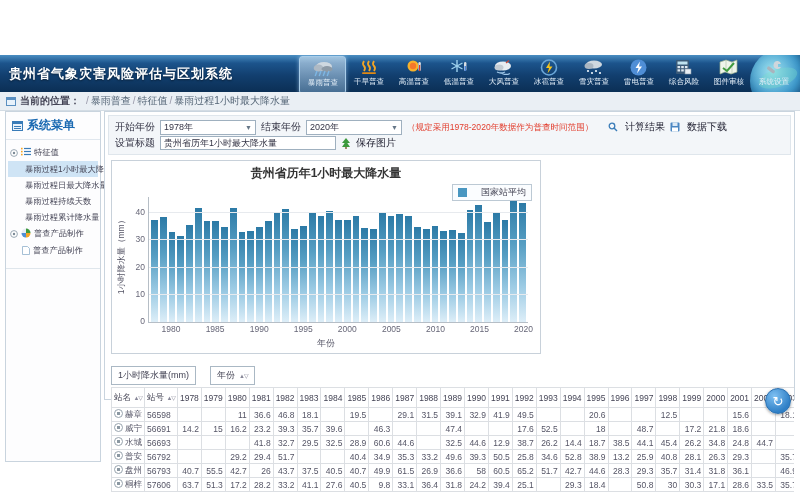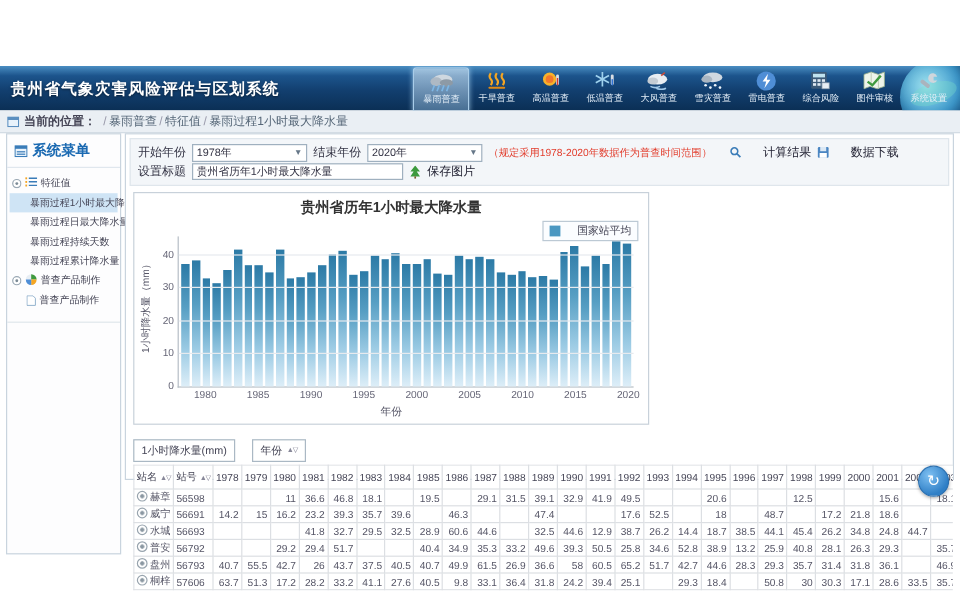--- a/index.html
+++ b/index.html
@@ -49,21 +49,21 @@
   
   .main{position:absolute;left:104px;top:111px;width:691px;height:289px;background:#fff;
     border:1px solid #c9d4de;box-sizing:border-box;}
   .filters{margin:3px;background:#f3f6f9;border:1px solid #dfe6ec;padding:3px 6px;font-size:10px;color:#334;}
   .f-row{display:flex;align-items:center;height:16px;gap:5px;}
   .f-label{white-space:nowrap;}
   .dropdown{width:88px;height:13px;background:#fff;border:1px solid #9fb0bf;display:flex;
     align-items:center;justify-content:space-between;padding:0 3px;font-size:9px;cursor:pointer;}
   .dd-caret{font-size:7px;color:#678;}
   .f-note{color:#e23d2d;font-size:9px;white-space:nowrap;transform:scale(.95);transform-origin:left center;}
-  .f-btn{display:flex;align-items:center;gap:18px;cursor:pointer;color:#223;white-space:nowrap;text-align:right;}
+  .f-btn{display:flex;align-items:center;gap:7px;cursor:pointer;color:#223;white-space:nowrap;text-align:right;}
   .title-input{width:168px;height:12px;border:1px solid #9fb0bf;font-size:9px;padding:0 3px;
     color:#334;font-family:inherit;}
   
   .chartbox{position:relative;margin:5px 0 0 6px;width:428px;height:192px;border:1px solid #c8d1da;background:#fff;}
   .c-title{text-align:center;font-size:12px;font-weight:bold;color:#333;padding-top:4px;}
   .legend{position:absolute;right:8px;top:23px;border:1px solid #bcc9d4;background:#fbfdff;
     display:flex;align-items:center;gap:14px;padding:1px 5px;font-size:9px;color:#445;z-index:3;}
   .legend .sw{width:9px;height:9px;}
   .plot{position:absolute;left:36px;right:12px;top:36px;bottom:30px;border-left:1px solid #b6bec6;
     border-bottom:1px solid #b6bec6;}
@@ -147,20 +147,29 @@
       <div class="nav-item">
         <span class="ni-icon">
           <svg width="22" height="16">
             <ellipse cx="10" cy="7" rx="8" ry="4.5" fill="#e8edf2"></ellipse>
             <ellipse cx="6" cy="8.5" rx="4.5" ry="3" fill="#c4ccd4"></ellipse>
             <path d="M4 13 q4 2 8 0 M9 14.5 q4 2 8 0" stroke="#9fc7e8" stroke-width="1.3" fill="none"></path>
             <path d="M13 4 l3 -2.5" stroke="#c94a3a" stroke-width="1.3"></path>
           </svg>
         </span>
         <span class="ni-label">大风普查</span>
+      </div>
+      <div class="nav-item">
+        <span class="ni-icon">
+          <svg width="18" height="17">
+            <circle cx="9" cy="8.5" r="7.5" fill="none" stroke="#6aa6d8" stroke-width="1.6"></circle>
+            <path d="M10 2.5 L6 9 L9 9 L7.5 14.5 L12.5 7.5 L9.5 7.5 Z" fill="#f5c51d"></path>
+          </svg>
+        </span>
+        <span class="ni-label">冰雹普查</span>
       </div>
       <div class="nav-item">
         <span class="ni-icon">
           <svg width="22" height="16">
             <ellipse cx="11" cy="5.5" rx="8" ry="4" fill="#cfd8e0"></ellipse>
             <ellipse cx="6" cy="7" rx="4.5" ry="3" fill="#aab6c2"></ellipse>
             <g fill="#eef6fc">
               <circle cx="5" cy="12" r="1.1"></circle>
               <circle cx="9" cy="14" r="1.1"></circle>
               <circle cx="13" cy="12" r="1.1"></circle>

